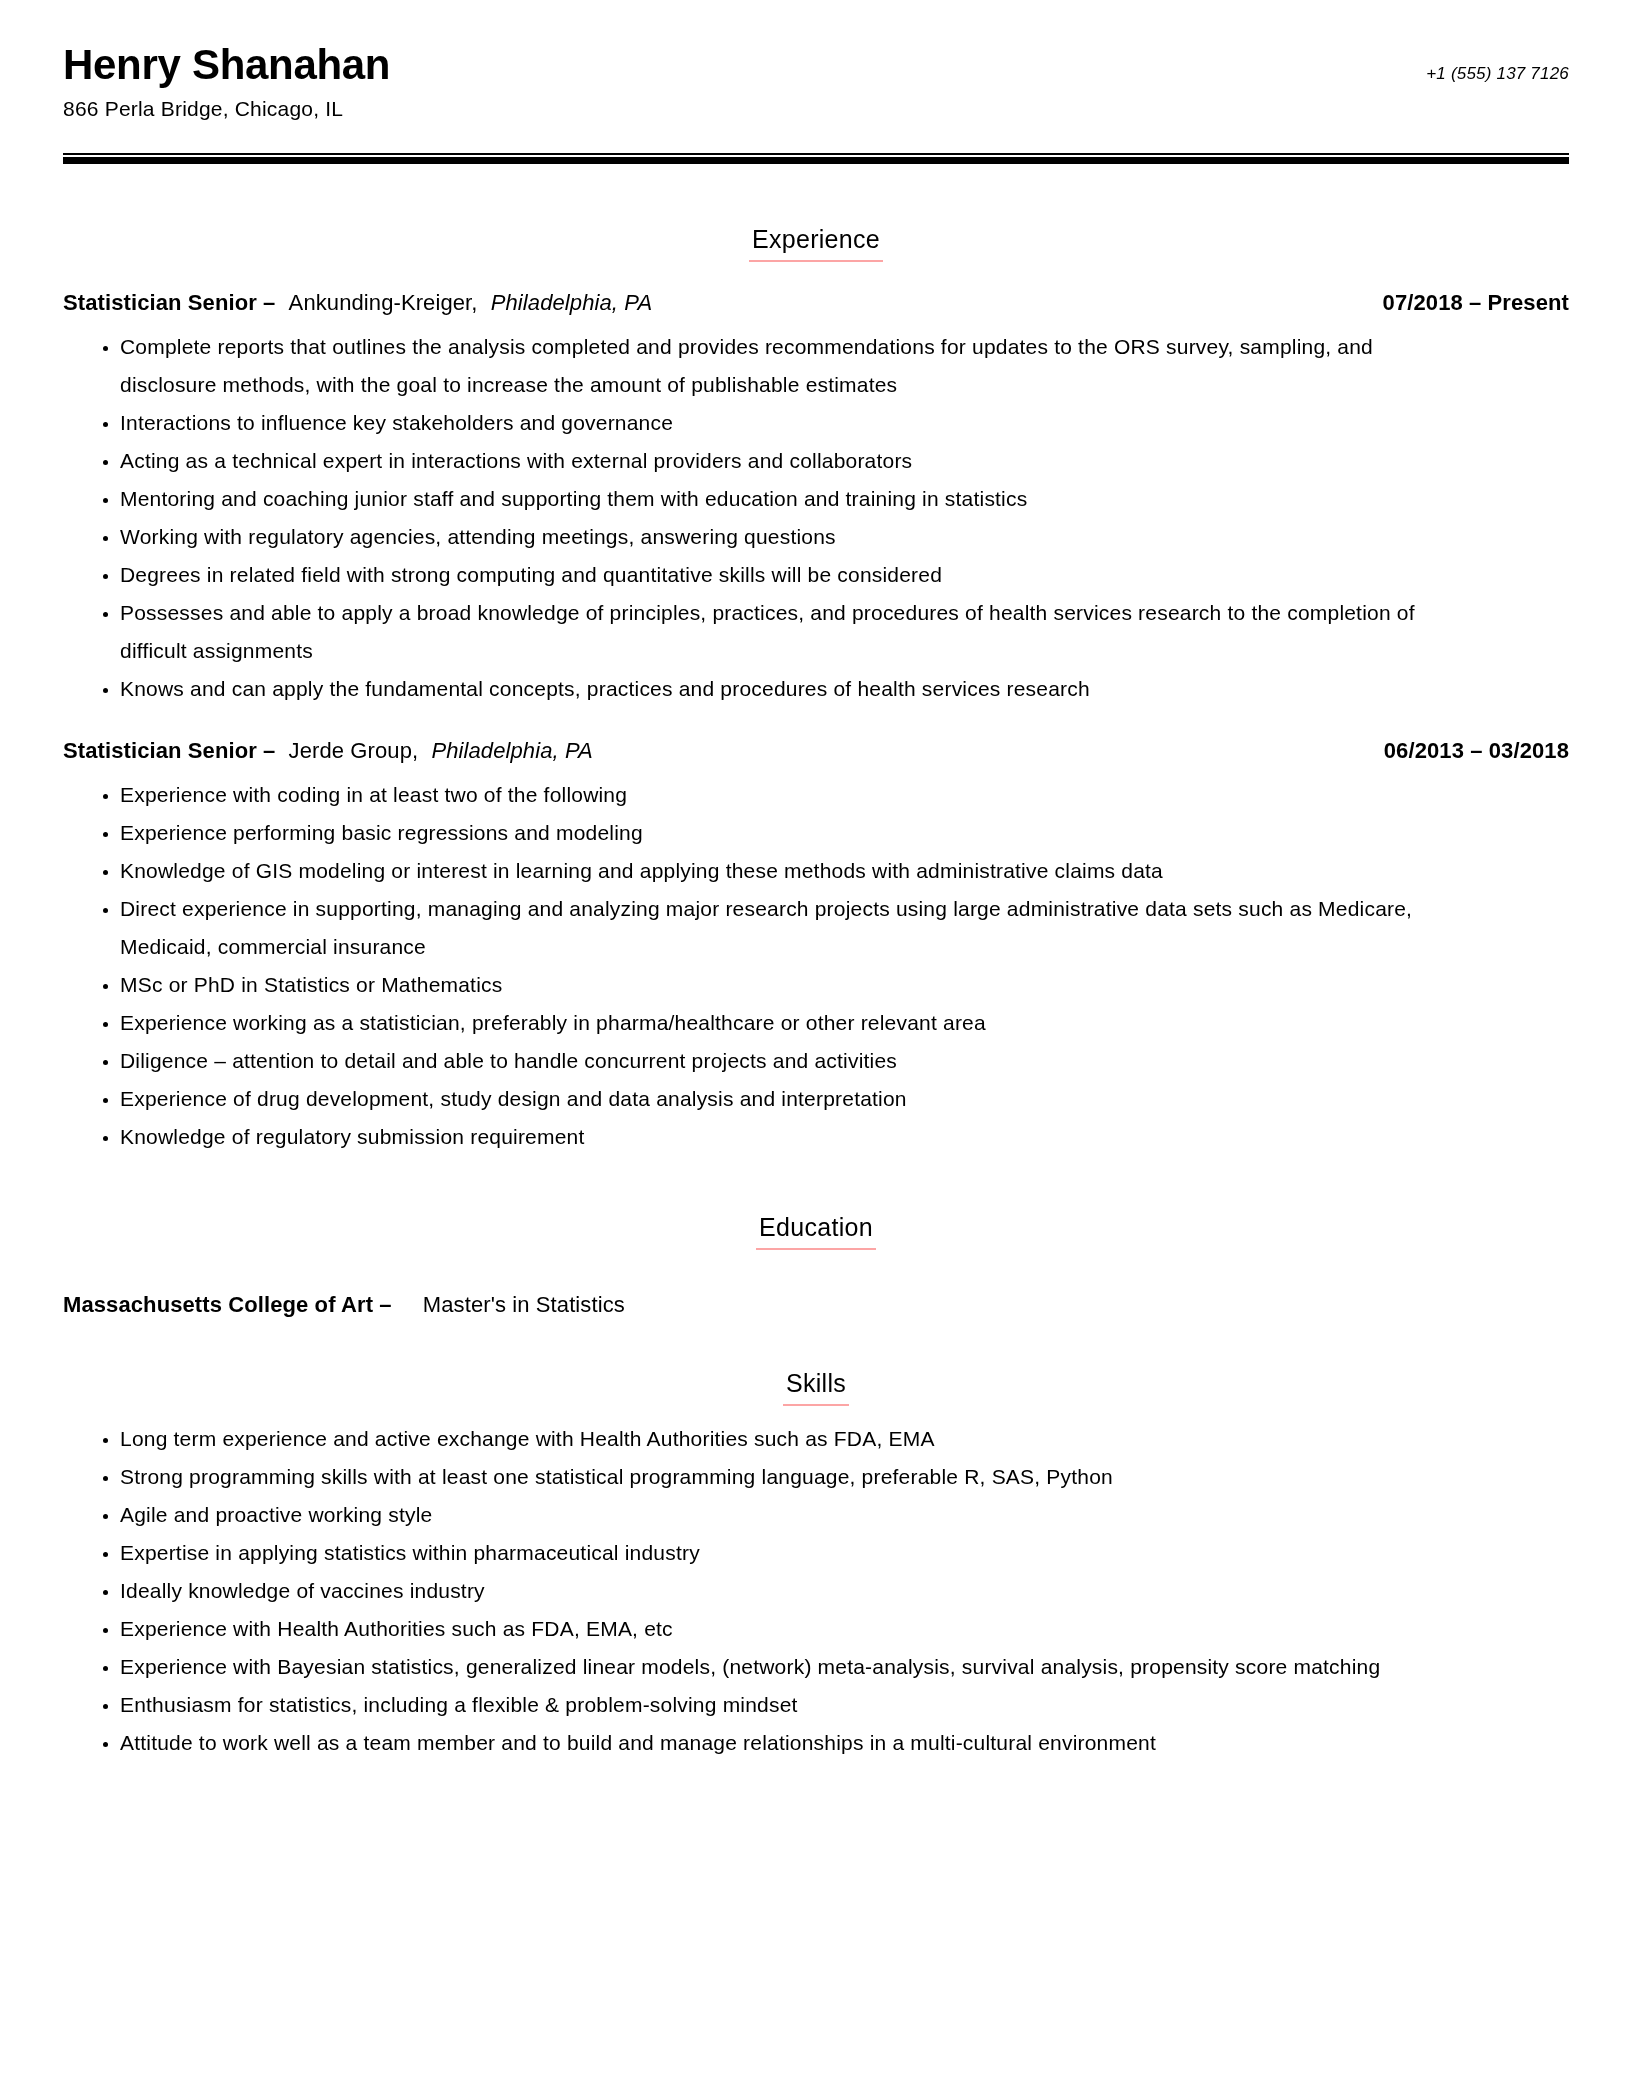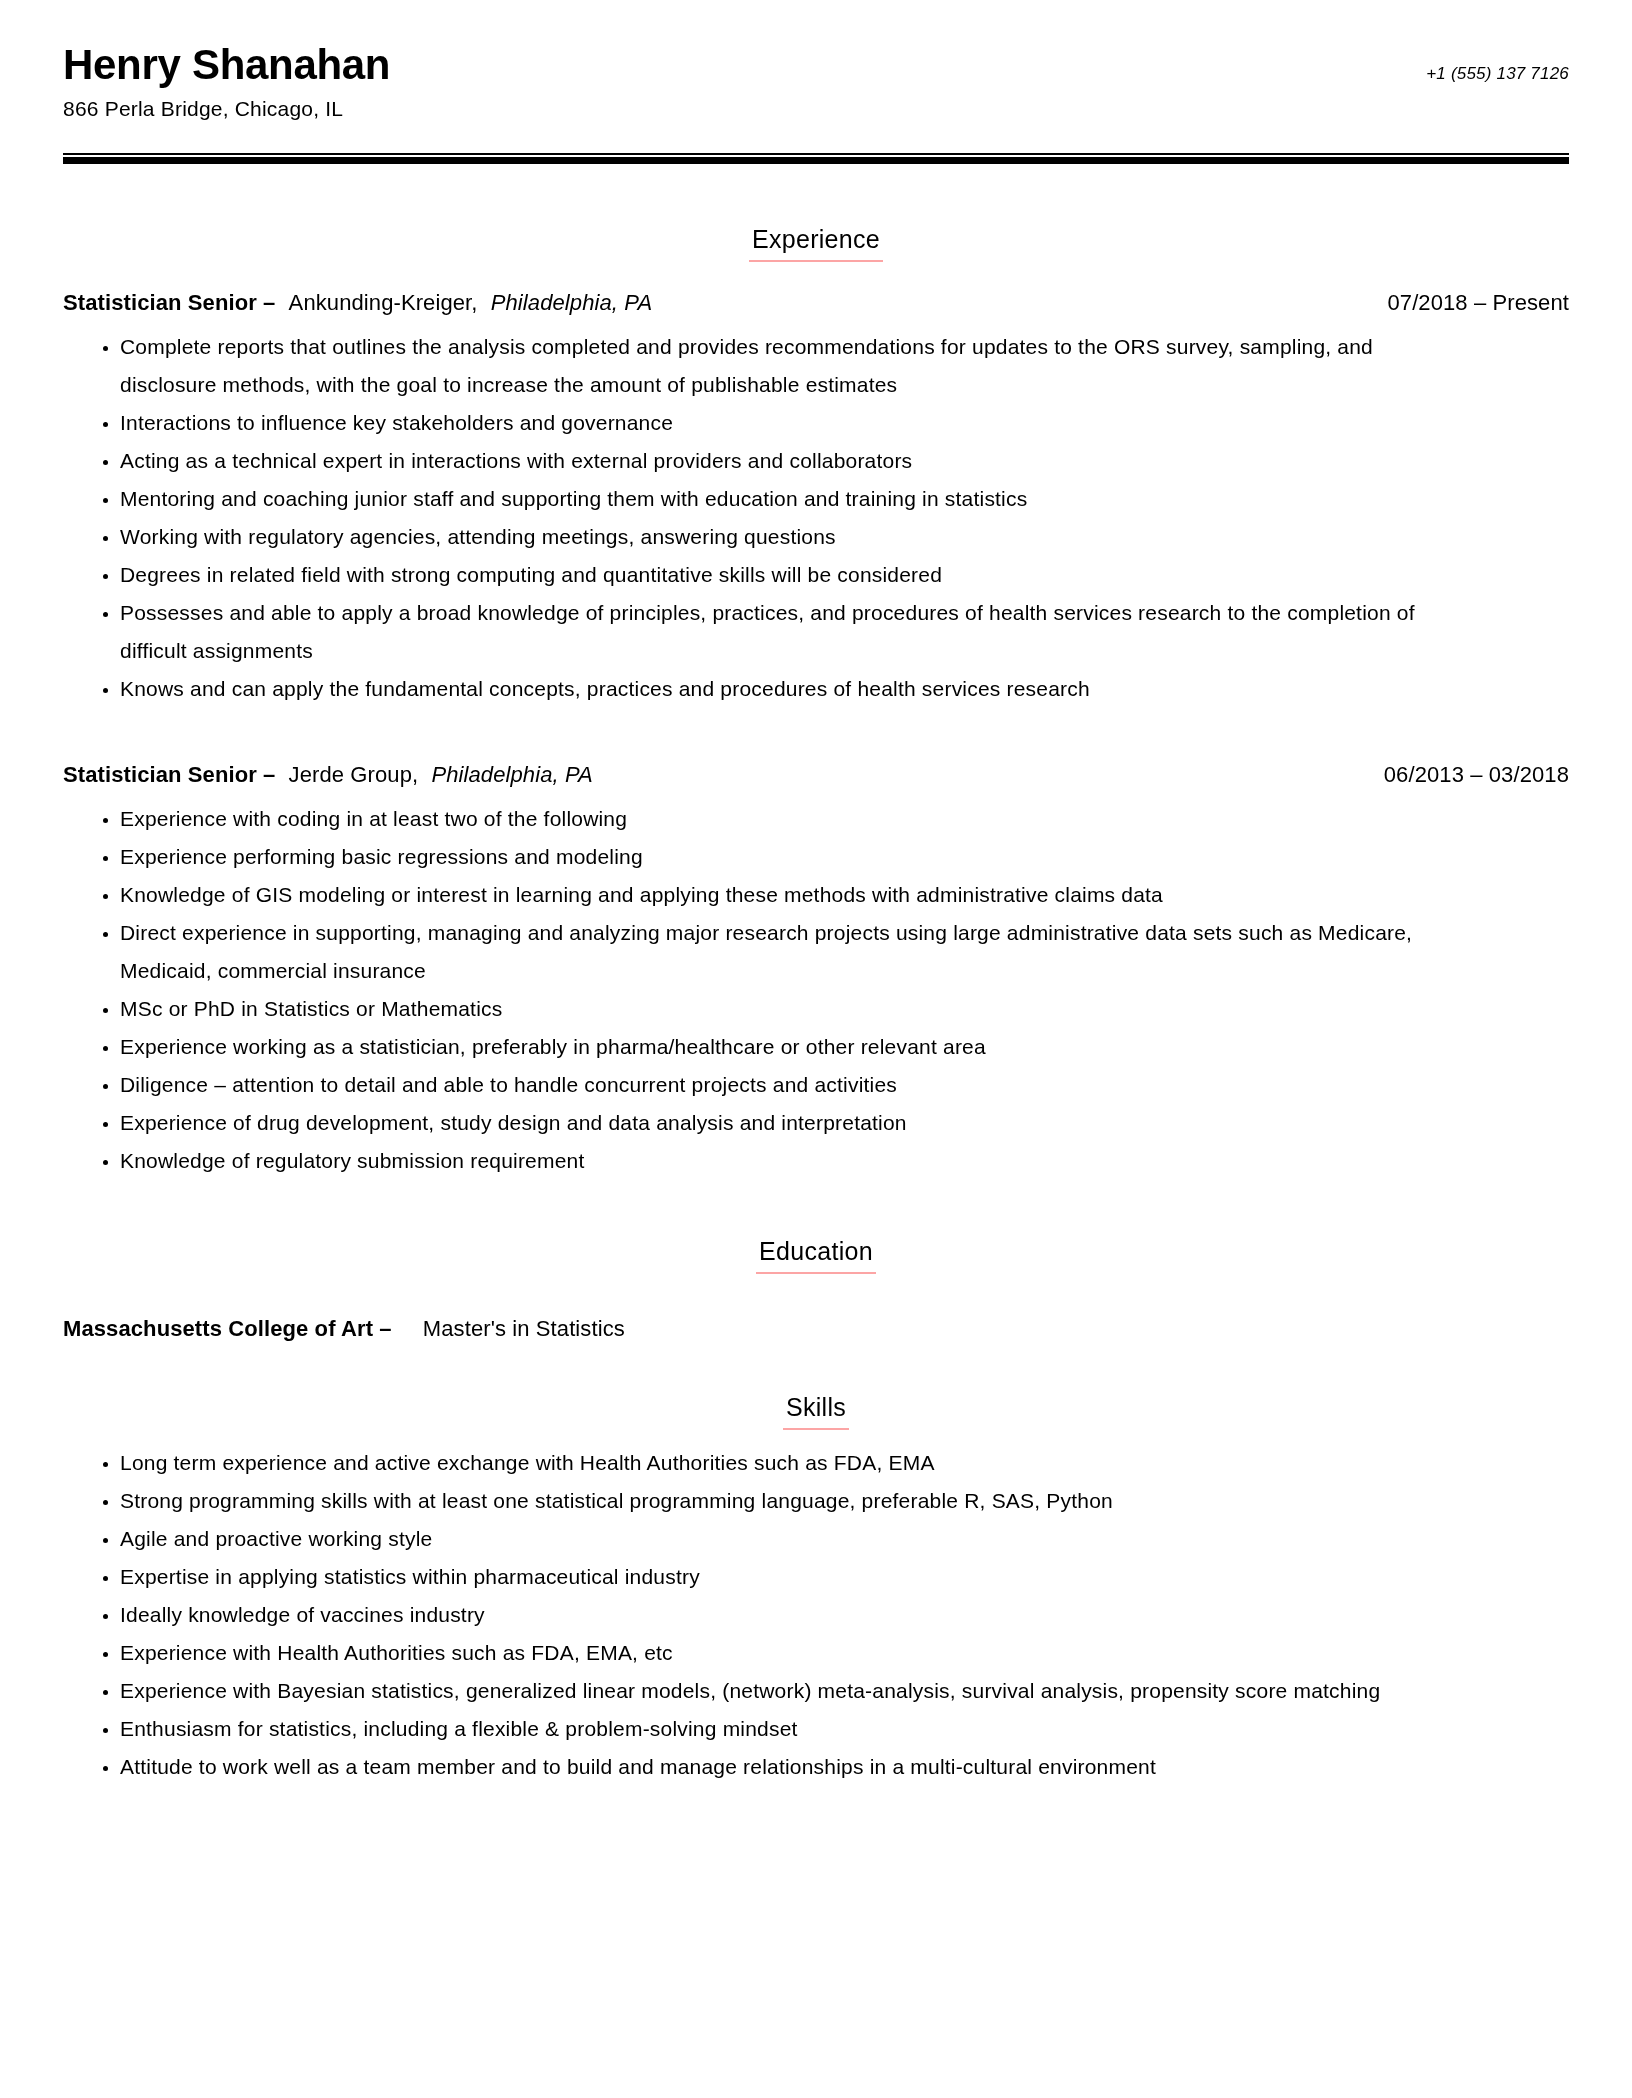--- a/index.html
+++ b/index.html
@@ -56,33 +56,33 @@
     display: inline-block;
     border-bottom: 2px solid #fca5a5;
     padding: 0 3px 6px 3px;
   }
   .experience-title { margin-top: 60px; }
   .education-title  { margin-top: 56px; }
   .skills-title     { margin-top: 48px; }
 
   
   .job { margin-top: 26px; }
-  .job + .job { margin-top: 52px; }
+  .job + .job { margin-top: 28px; }
   .entry-header {
     display: flex;
     justify-content: space-between;
     align-items: baseline;
     font-size: 22px;
     line-height: 30px;
     letter-spacing: 0.1px;
   }
   .entry-role   { font-weight: 700; }
   .entry-company{ font-weight: 400; margin-left: 7px; }
   .entry-location { font-style: italic; font-weight: 400; margin-left: 7px; }
-  .entry-dates  { font-weight: 400; white-space: nowrap; }
+  .entry-dates  { font-weight: 700; white-space: nowrap; }
 
   .edu-entry {
     margin-top: 40px;
     font-size: 22px;
     line-height: 30px;
     letter-spacing: 0.1px;
   }
   .edu-school { font-weight: 700; }
   .edu-degree { font-weight: 400; margin-left: 25px; }
 

